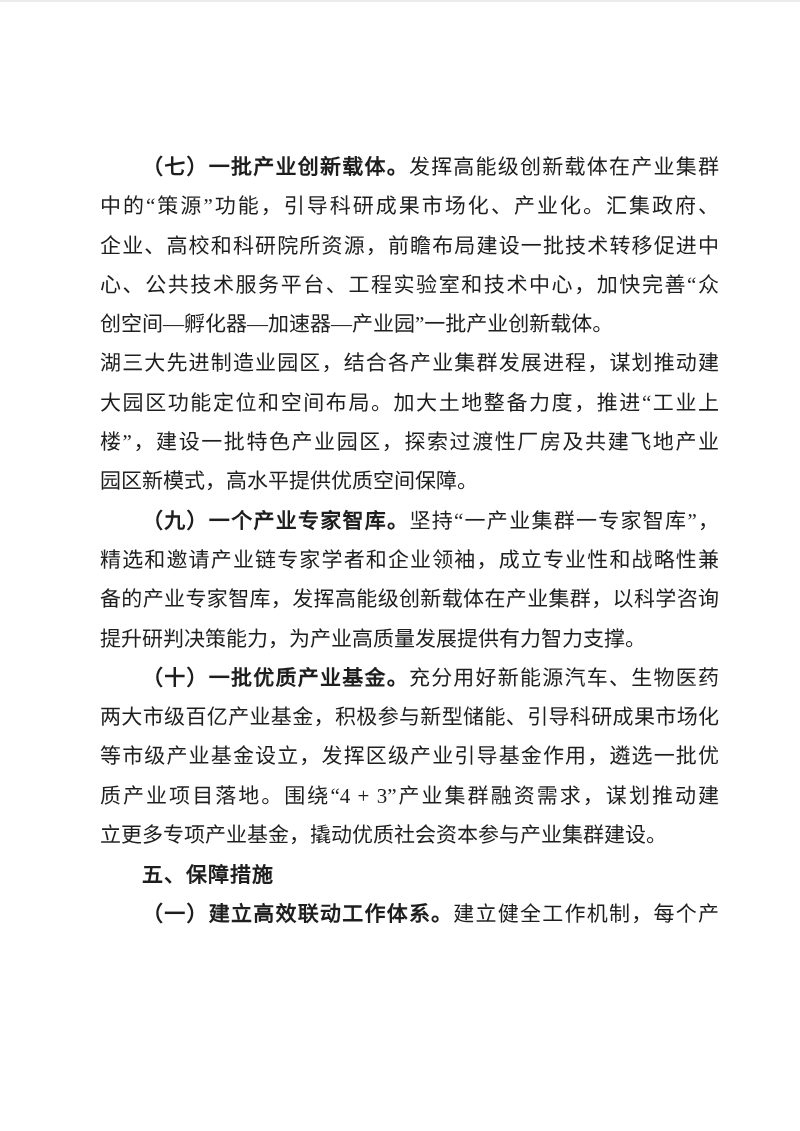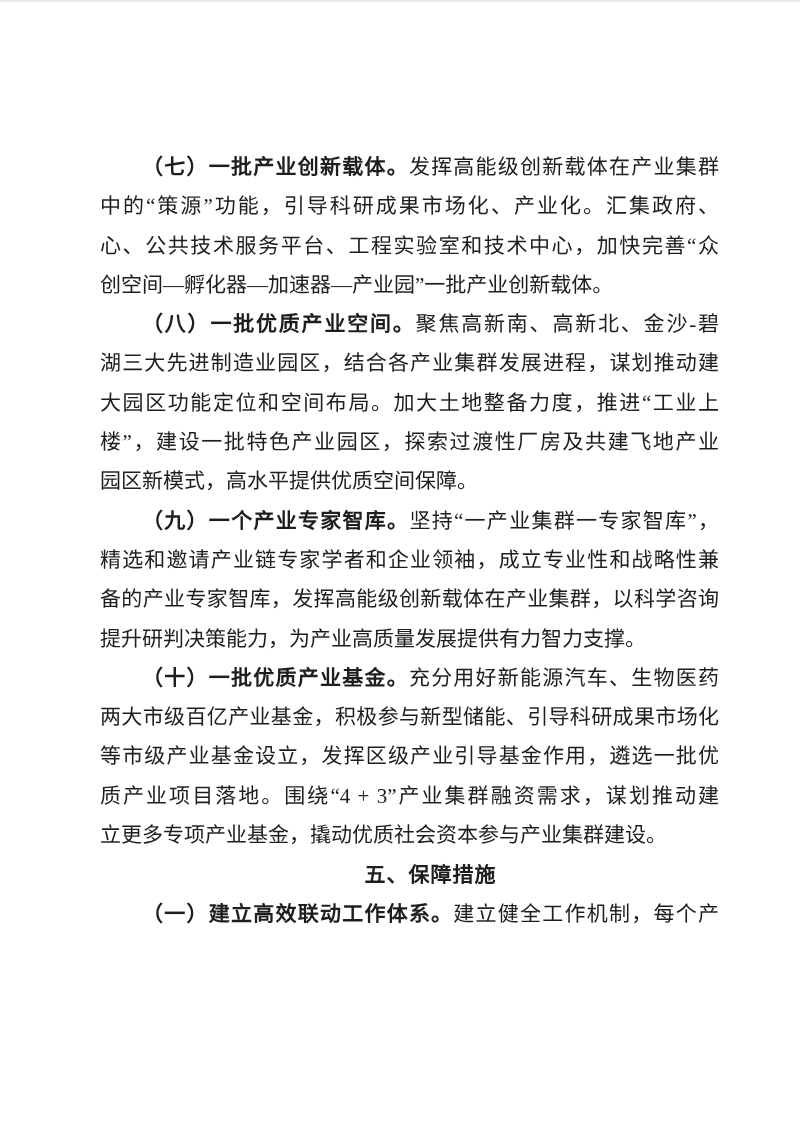--- a/index.html
+++ b/index.html
@@ -38,41 +38,40 @@
     text-indent: 2em;
   }
   .lead {
     font-weight: bold;
   }
   .line.heading {
     font-family: "Liberation Sans", "DejaVu Sans", sans-serif;
     font-weight: bold;
     text-indent: 2em;
     letter-spacing: 1px;
-    text-align: center;
   }
   .footer {
     position: absolute;
     left: 104px;
     top: 1020px;
     font-size: 21px;
     letter-spacing: 2px;
     color: #404040;
   }
 </style>
 </head>
 <body>
 
 <div class="page">
   <div class="body-text" id="doc-body">
       <div class="line fill indent"><b class="lead">（七）一批产业创新载体。</b><span>发挥高能级创新载体在产业集群</span></div>
       <div class="line fill"><span>中的“策源”功能，引导科研成果市场化、产业化。汇集政府、</span></div>
+      <div class="line fill"><span>企业、高校和科研院所资源，前瞻布局建设一批技术转移促进中</span></div>
       <div class="line fill"><span>心、公共技术服务平台、工程实验室和技术中心，加快完善“众</span></div>
       <div class="line"><span>创空间—孵化器—加速器—产业园”一批产业创新载体。</span></div>
-      <div class="line fill indent"><b class="lead">（八）一批优质产业空间。</b><span>聚焦高新南、高新北、金沙-碧</span></div>
       <div class="line fill"><span>湖三大先进制造业园区，结合各产业集群发展进程，谋划推动建</span></div>
       <div class="line fill"><span>大园区功能定位和空间布局。加大土地整备力度，推进“工业上</span></div>
       <div class="line fill"><span>楼”，建设一批特色产业园区，探索过渡性厂房及共建飞地产业</span></div>
       <div class="line"><span>园区新模式，高水平提供优质空间保障。</span></div>
       <div class="line fill indent"><b class="lead">（九）一个产业专家智库。</b><span>坚持“一产业集群一专家智库”，</span></div>
       <div class="line fill"><span>精选和邀请产业链专家学者和企业领袖，成立专业性和战略性兼</span></div>
       <div class="line fill"><span>备的产业专家智库，发挥高能级创新载体在产业集群，以科学咨询</span></div>
       <div class="line"><span>提升研判决策能力，为产业高质量发展提供有力智力支撑。</span></div>
       <div class="line fill indent"><b class="lead">（十）一批优质产业基金。</b><span>充分用好新能源汽车、生物医药</span></div>
       <div class="line fill"><span>两大市级百亿产业基金，积极参与新型储能、引导科研成果市场化</span></div>

